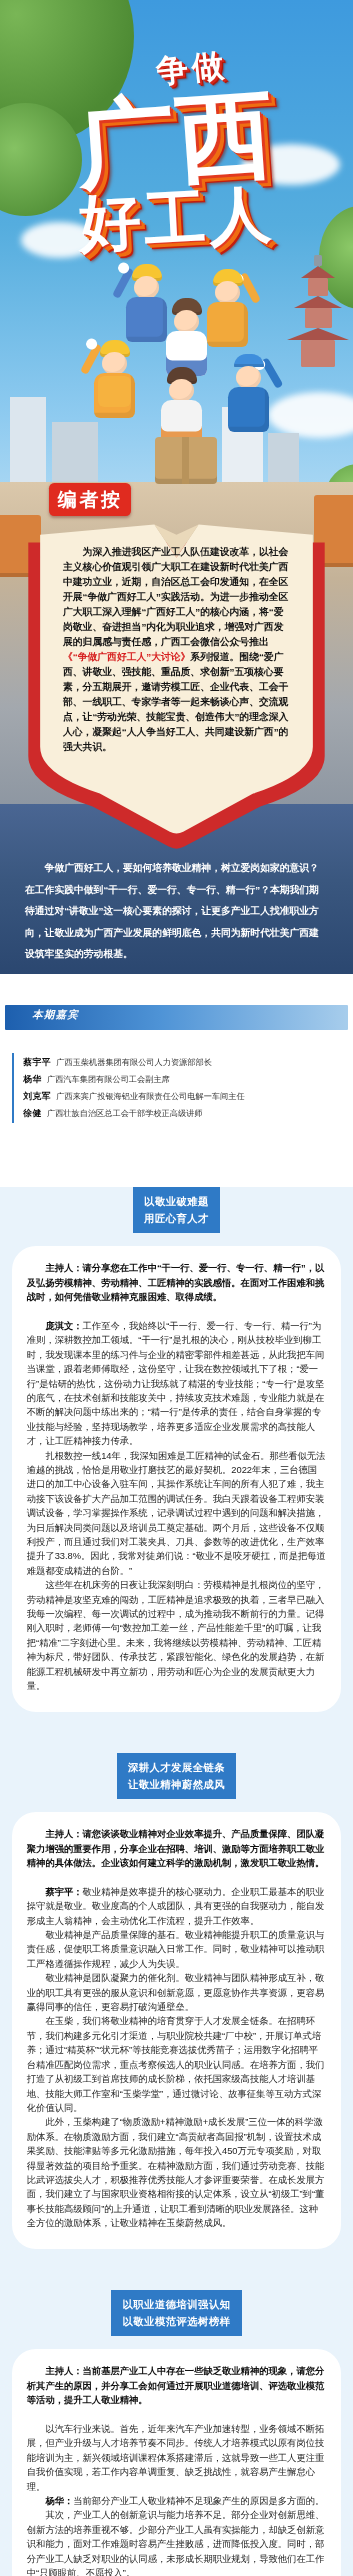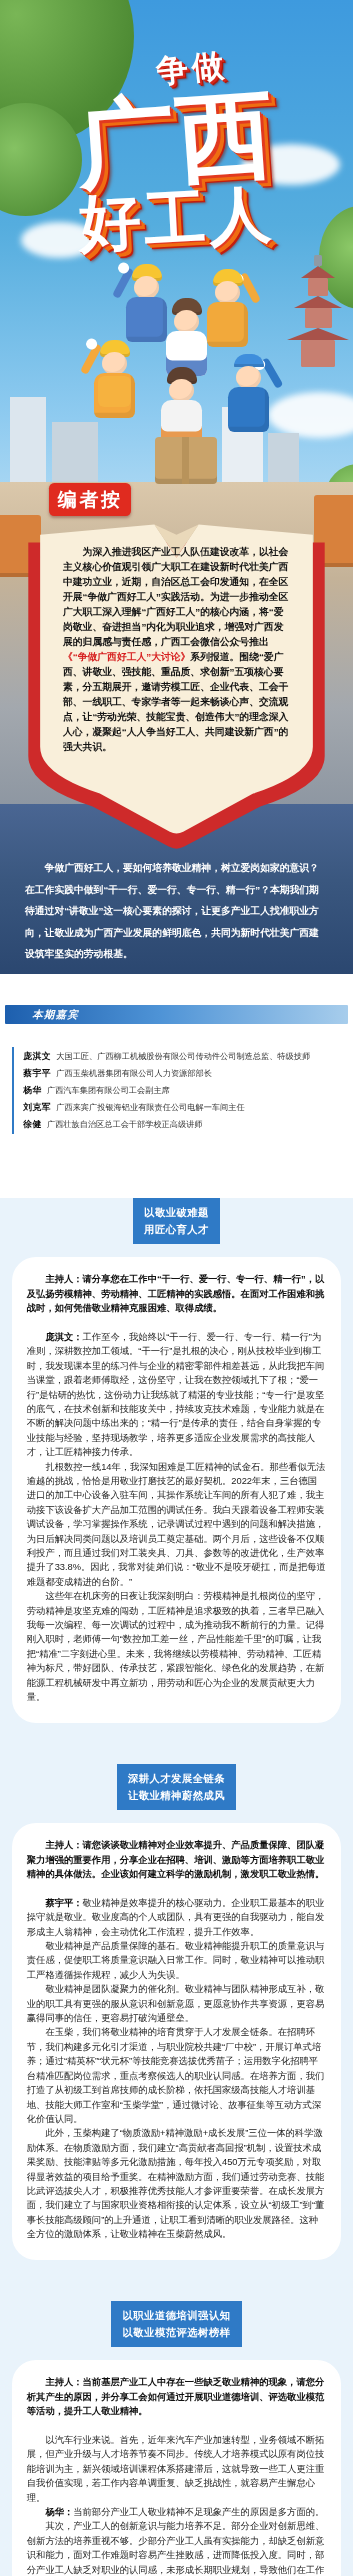--- a/index.html
+++ b/index.html
@@ -59,21 +59,21 @@
   .book-text .hl-red{color:#d61f1f;text-align:right;}
   
   .dark{
     height:170px;box-sizing:border-box;padding:53px 25px 0;
     background:linear-gradient(180deg,#4a6693 0%,#3a577f 45%,#2b4770 100%);
   }
   .intro-text{color:#ffffff;font-weight:700;font-size:9.8px;line-height:21.6px;text-indent:2em;}
   
   .guests{background:#ffffff;padding:31px 0 23px;}
   .guests-bar{
-    margin:0 5.2px;height:19px;line-height:19.6px;border-radius:1px;
+    margin:0 5.2px;height:25px;line-height:19.6px;border-radius:1px;
     background:linear-gradient(90deg,#1d5fae 0%,#4e93d6 45%,#a7cdec 100%);
     color:#fff;font-size:10.3px;font-weight:700;font-style:italic;letter-spacing:1.5px;padding-left:27px;box-sizing:border-box;
   }
   .guest-card{margin:23px 12.4px 0;border-left:2.1px solid #2f7ac6;padding:1px 0 1px 8.8px;}
   .guest-row{font-size:8.2px;line-height:16px;color:#333;}
   .guest-row b{font-size:8.8px;color:#0f0f0f;margin-right:5.2px;letter-spacing:0.5px;}
   
   .main{background:#e9f3fb;}
   .sec-head{
     width:max-content;margin:41px auto 12.4px;background:#2f7ac6;color:#ffffff;
@@ -189,21 +189,20 @@
   </div>
 
   <div class="dark">
     <p class="intro-text" style="margin:0;">争做广西好工人，要如何培养敬业精神，树立爱岗如家的意识？在工作实践中做到“干一行、爱一行、专一行、精一行”？本期我们期待通过对“讲敬业”这一核心要素的探讨，让更多产业工人找准职业方向，让敬业成为广西产业发展的鲜明底色，共同为新时代壮美广西建设筑牢坚实的劳动根基。</p>
   </div>
 </div>
 
 <div class="guests">
   <div class="guests-bar">本期嘉宾</div>
   <div class="guest-card" id="guest-card">
-  <div class="guest-row"><b>庞淇文</b><span>大国工匠、广西柳工机械股份有限公司传动件公司制造总监、特级技师</span></div>
 
   <div class="guest-row"><b>蔡宇平</b><span>广西玉柴机器集团有限公司人力资源部部长</span></div>
 
   <div class="guest-row"><b>杨华</b><span>广西汽车集团有限公司工会副主席</span></div>
 
   <div class="guest-row"><b>刘克军</b><span>广西来宾广投银海铝业有限责任公司电解一车间主任</span></div>
 
   <div class="guest-row"><b>徐健</b><span>广西壮族自治区总工会干部学校正高级讲师</span></div>
 </div>
 </div>

